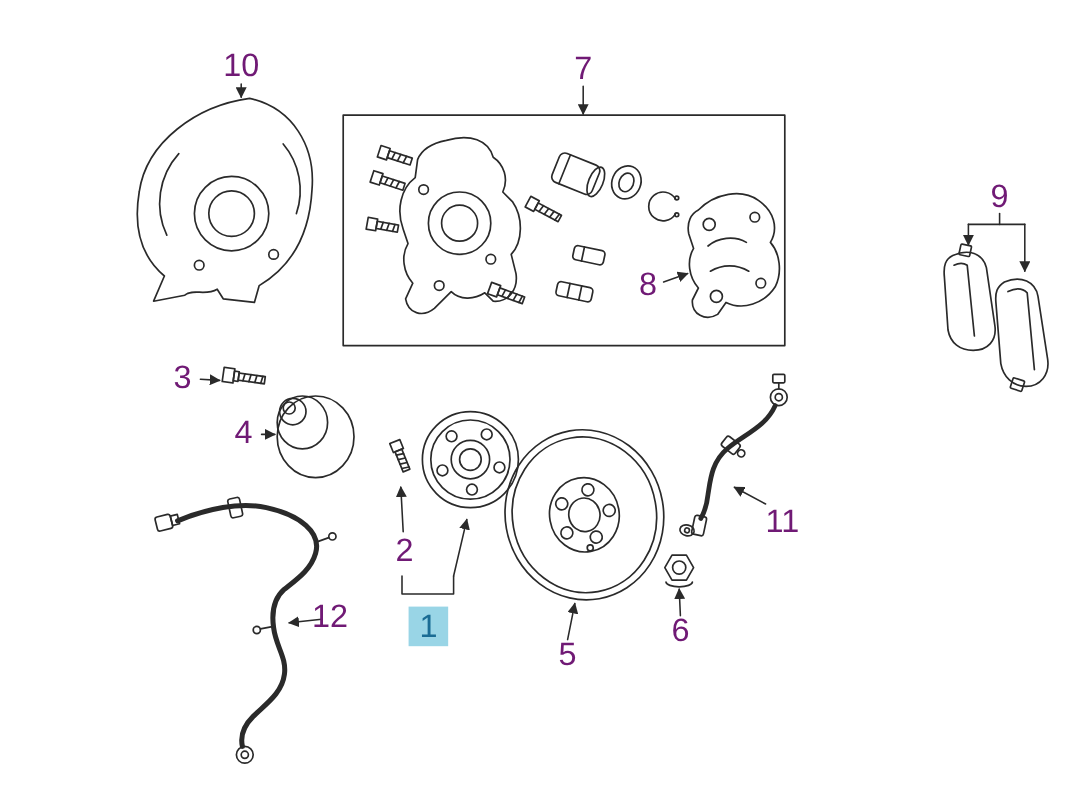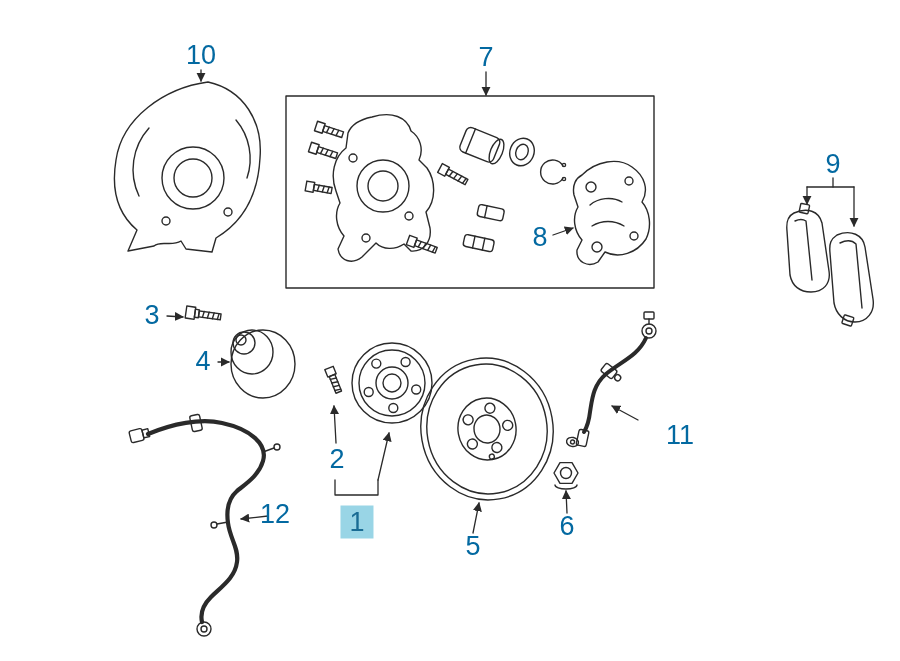--- a/index.html
+++ b/index.html
@@ -18,21 +18,21 @@
   .stage svg {
     position: absolute;
     left: 0;
     top: 0;
   }
   .callout {
     position: absolute;
     transform: translate(-50%, -50%);
     font-size: 27px;
     line-height: 1;
-    color: #0369a1;
+    color: #701a75;
     padding: 2px 4px;
     user-select: none;
     cursor: pointer;
     text-align: center;
   }
   .callout.highlighted {
     background: #99d5e6;
     color: #1a6c94;
     padding: 3px 9px;
   }
@@ -274,16 +274,16 @@
   <div class="callout" style="left:201px; top:55px;">10</div>
   <div class="callout" style="left:486px; top:57px;">7</div>
   <div class="callout" style="left:540px; top:237px;">8</div>
   <div class="callout" style="left:833px; top:164px;">9</div>
   <div class="callout" style="left:152px; top:315px;">3</div>
   <div class="callout" style="left:203px; top:361px;">4</div>
   <div class="callout" style="left:337px; top:459px;">2</div>
   <div class="callout highlighted" style="left:357px; top:522px;">1</div>
   <div class="callout" style="left:473px; top:546px;">5</div>
   <div class="callout" style="left:567px; top:526px;">6</div>
-  <div class="callout" style="left:680px; top:435px;">11</div>
+  <div class="callout" style="left:652px; top:435px;">11</div>
   <div class="callout" style="left:275px; top:514px;">12</div>
 
 </div>
 
 </body></html>

